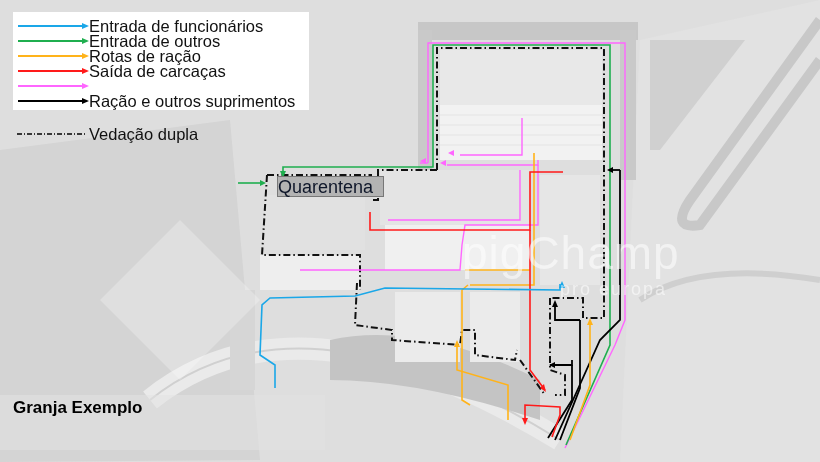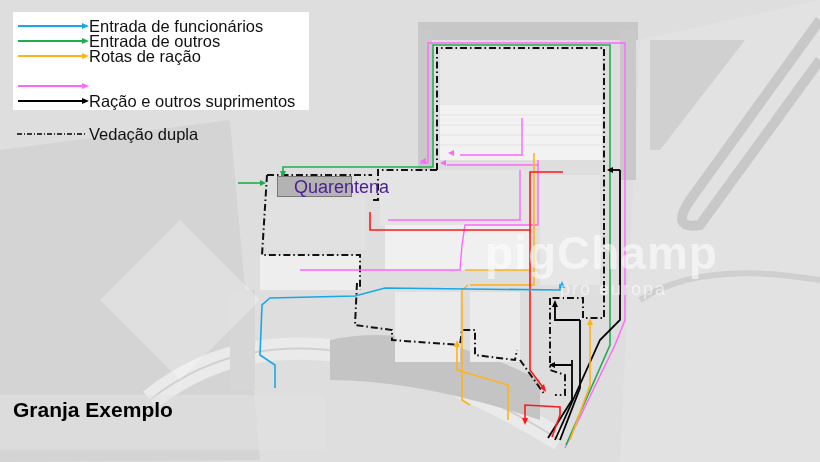--- a/index.html
+++ b/index.html
@@ -3,24 +3,24 @@
 <meta charset="utf-8">
 <style>
   html, body { margin:0; padding:0; }
   body { width:820px; height:462px; overflow:hidden; background:#d9d9d9; font-family:"Liberation Sans", sans-serif; }
   #stage { position:relative; width:820px; height:462px; overflow:hidden; background:#dcdcdc; }
   #map { position:absolute; left:0; top:0; }
   .legend { position:absolute; left:13px; top:12px; width:296px; height:98px; background:#ffffff; }
   .legend-row { position:absolute; left:0; height:16px; display:flex; align-items:center; }
   .legend-row .sample { width:76px; height:16px; position:relative; }
   .legend-row .label { font-size:16.5px; color:#111; line-height:16px; white-space:nowrap; }
-  .quarentena { position:absolute; left:277px; top:176px; width:75px; height:21px; background:#b3b3b3; border:1px solid #777; box-sizing:border-box; font-size:18px; line-height:20px; color:#4c1d95; padding-left:16px; }
+  .quarentena { position:absolute; left:277px; top:176px; width:107px; height:21px; background:#b3b3b3; border:1px solid #777; box-sizing:border-box; font-size:18px; line-height:20px; color:#0f172a; padding-left:0px; }
   .title-block { position:absolute; left:0; top:395px; width:325px; height:55px; background:rgba(225,225,225,0.55); }
-  .title-line { position:absolute; left:13px; font-size:21px; font-weight:bold; color:#000; white-space:nowrap; }
-  .watermark { position:absolute; left:485px; top:226px; color:rgba(255,255,255,0.55); font-size:46px; font-weight:bold; letter-spacing:1px; }
+  .title-line { position:absolute; left:13px; font-size:17px; font-weight:bold; color:#000; white-space:nowrap; }
+  .watermark { position:absolute; left:462px; top:226px; color:rgba(255,255,255,0.55); font-size:46px; font-weight:normal; letter-spacing:1px; }
   .watermark-sub { position:absolute; left:560px; top:268px; color:rgba(255,255,255,0.55); font-size:18px; letter-spacing:2px;margin-top:11px; }
 </style>
 </head>
 <body>
 
 <div id="stage">
 
   <svg id="map" width="820" height="462" viewBox="0 0 820 462">
 
     <rect x="0" y="0" width="820" height="462" fill="#dedede"></rect>
@@ -155,20 +155,27 @@
       </svg>
       <span class="label">Entrada de outros</span>
     </div>
     <div class="legend-row" style="top:36px">
       <svg class="sample" width="76" height="16">
         <line x1="5" y1="8" x2="70" y2="8" stroke="#ffb31a" stroke-width="2"></line>
           <polygon points="76,8 69,5 69,11" fill="#ffb31a"></polygon>
       </svg>
       <span class="label">Rotas de ração</span>
     </div>
+    <div class="legend-row" style="top:51px">
+      <svg class="sample" width="76" height="16">
+        <line x1="5" y1="8" x2="70" y2="8" stroke="#ff1a1a" stroke-width="2"></line>
+          <polygon points="76,8 69,5 69,11" fill="#ff1a1a"></polygon>
+      </svg>
+      <span class="label">Saída de carcaças</span>
+    </div>
     <div class="legend-row" style="top:66px">
       <svg class="sample" width="76" height="16">
         <line x1="5" y1="8" x2="70" y2="8" stroke="#ff66ff" stroke-width="2"></line>
           <polygon points="76,8 69,5 69,11" fill="#ff66ff"></polygon>
       </svg>
     </div>
     <div class="legend-row" style="top:114px">
       <svg class="sample" width="76" height="16">
         <line x1="4" y1="8" x2="74" y2="8" stroke="#000" stroke-width="1.3" stroke-dasharray="5,2,1,2"></line>
       </svg>

